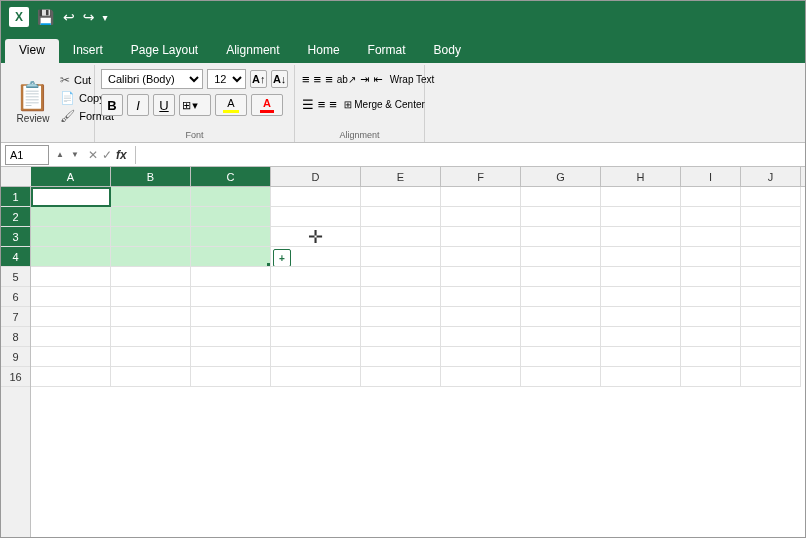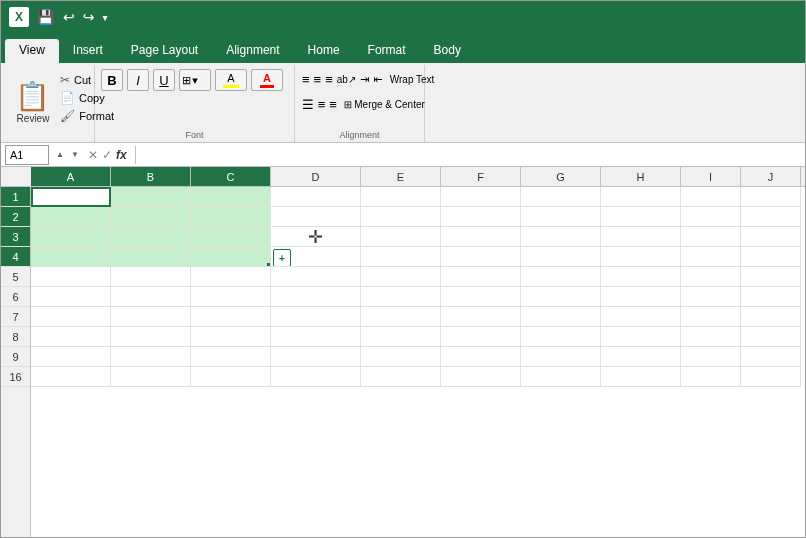--- a/index.html
+++ b/index.html
@@ -469,20 +469,30 @@
           <span>Copy</span>
         </div>
         <div class="small-ribbon-btn">
           <span class="small-icon">🖌</span>
           <span>Format</span>
         </div>
       </div>
     </div>
 
     <div class="ribbon-group font-group">
+      <div class="font-row1">
+        <select class="font-select">
+          <option>Calibri (Body)</option>
+        </select>
+        <select class="font-size-select">
+          <option>12</option>
+        </select>
+        <div class="font-grow-btn">A↑</div>
+        <div class="font-shrink-btn">A↓</div>
+      </div>
       <div class="font-row2">
         <div class="bold-btn">B</div>
         <div class="italic-btn">I</div>
         <div class="underline-btn">U</div>
         <div class="borders-btn">
           <span>⊞</span>
           <span>▾</span>
         </div>
         <div class="fill-btn">
           <span style="font-size:11px;">A</span>

